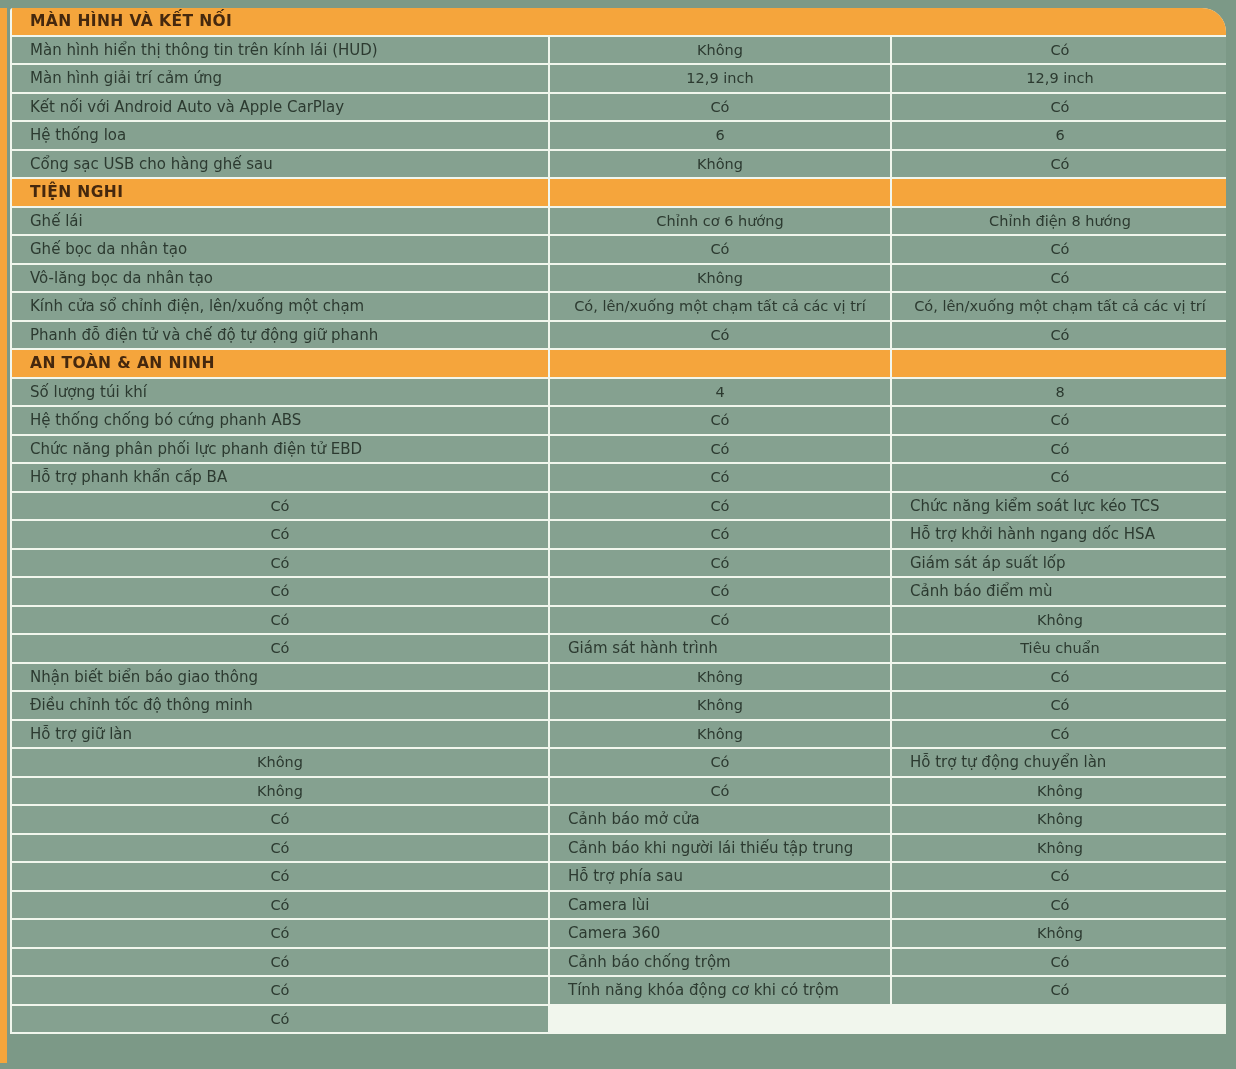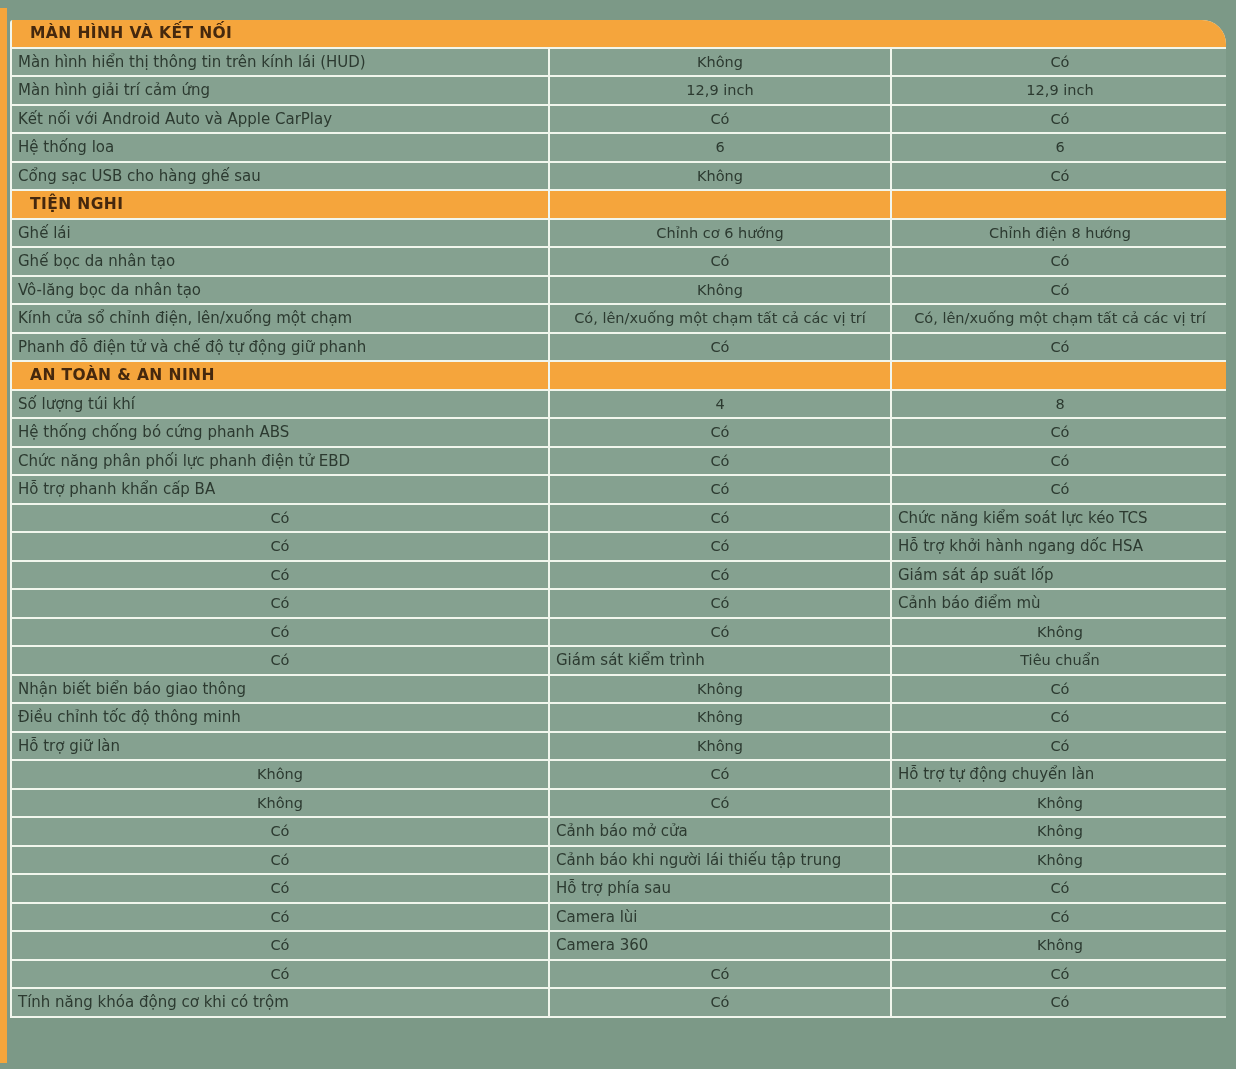--- a/index.html
+++ b/index.html
@@ -16,40 +16,40 @@
     background:var(--page-bg);
     font-family:"DejaVu Sans", sans-serif;
     overflow:hidden;
   }
   .stage{position:relative;width:1236px;height:1069px;background:var(--page-bg);}
   .left-accent{
     position:absolute;left:0;top:8px;width:7px;height:1055px;
     background:var(--accent-orange);
   }
   .spec-table{
-    position:absolute;left:10px;top:20px;
+    position:absolute;left:10px;top:8px;
     width:1212px; 
     display:grid;
     grid-template-columns:536px 340px 336px;
     grid-auto-rows:26.5px;
     gap:2px;
     padding:0 2px 2px 2px;
     background:var(--grid-line);
     border-radius:3px 24px 0 0;
     overflow:hidden;
   }
   .cell{
     background:var(--row-bg);
     display:flex;align-items:center;
     color:var(--body-text);
     font-size:15px;
     white-space:nowrap;
     overflow:hidden;
   }
-  .cell.label{padding-left:6px;justify-content:flex-start;}
+  .cell.label{padding-left:18px;justify-content:flex-start;}
   .cell.value{justify-content:center;font-size:14.5px;}
   .cell.head{
     background:var(--accent-orange);
     color:var(--header-text);
     font-weight:bold;
     font-size:15.5px;
     letter-spacing:.4px;
     padding-left:18px;
   }
   .cell.merged{grid-column:1 / -1;}
@@ -118,21 +118,21 @@
       <div class="cell value">Có</div>
       <div class="cell value">Có</div>
       <div class="cell label">Giám sát áp suất lốp</div>
       <div class="cell value">Có</div>
       <div class="cell value">Có</div>
       <div class="cell label">Cảnh báo điểm mù</div>
       <div class="cell value">Có</div>
       <div class="cell value">Có</div>
       <div class="cell value">Không</div>
       <div class="cell value">Có</div>
-      <div class="cell label">Giám sát kiểm trình</div>
+      <div class="cell label">Giám sát hành trình</div>
       <div class="cell value">Tiêu chuẩn</div>
       <div class="cell label">Nhận biết biển báo giao thông</div>
       <div class="cell value">Không</div>
       <div class="cell value">Có</div>
       <div class="cell label">Điều chỉnh tốc độ thông minh</div>
       <div class="cell value">Không</div>
       <div class="cell value">Có</div>
       <div class="cell label">Hỗ trợ giữ làn</div>
       <div class="cell value">Không</div>
       <div class="cell value">Có</div>
@@ -151,19 +151,20 @@
       <div class="cell value">Có</div>
       <div class="cell label">Hỗ trợ phía sau</div>
       <div class="cell value">Có</div>
       <div class="cell value">Có</div>
       <div class="cell label">Camera lùi</div>
       <div class="cell value">Có</div>
       <div class="cell value">Có</div>
       <div class="cell label">Camera 360</div>
       <div class="cell value">Không</div>
       <div class="cell value">Có</div>
+      <div class="cell label">Cảnh báo chống trộm</div>
       <div class="cell value">Có</div>
       <div class="cell value">Có</div>
       <div class="cell label">Tính năng khóa động cơ khi có trộm</div>
       <div class="cell value">Có</div>
       <div class="cell value">Có</div>
     </div>
 </div>
 
 </body></html>

